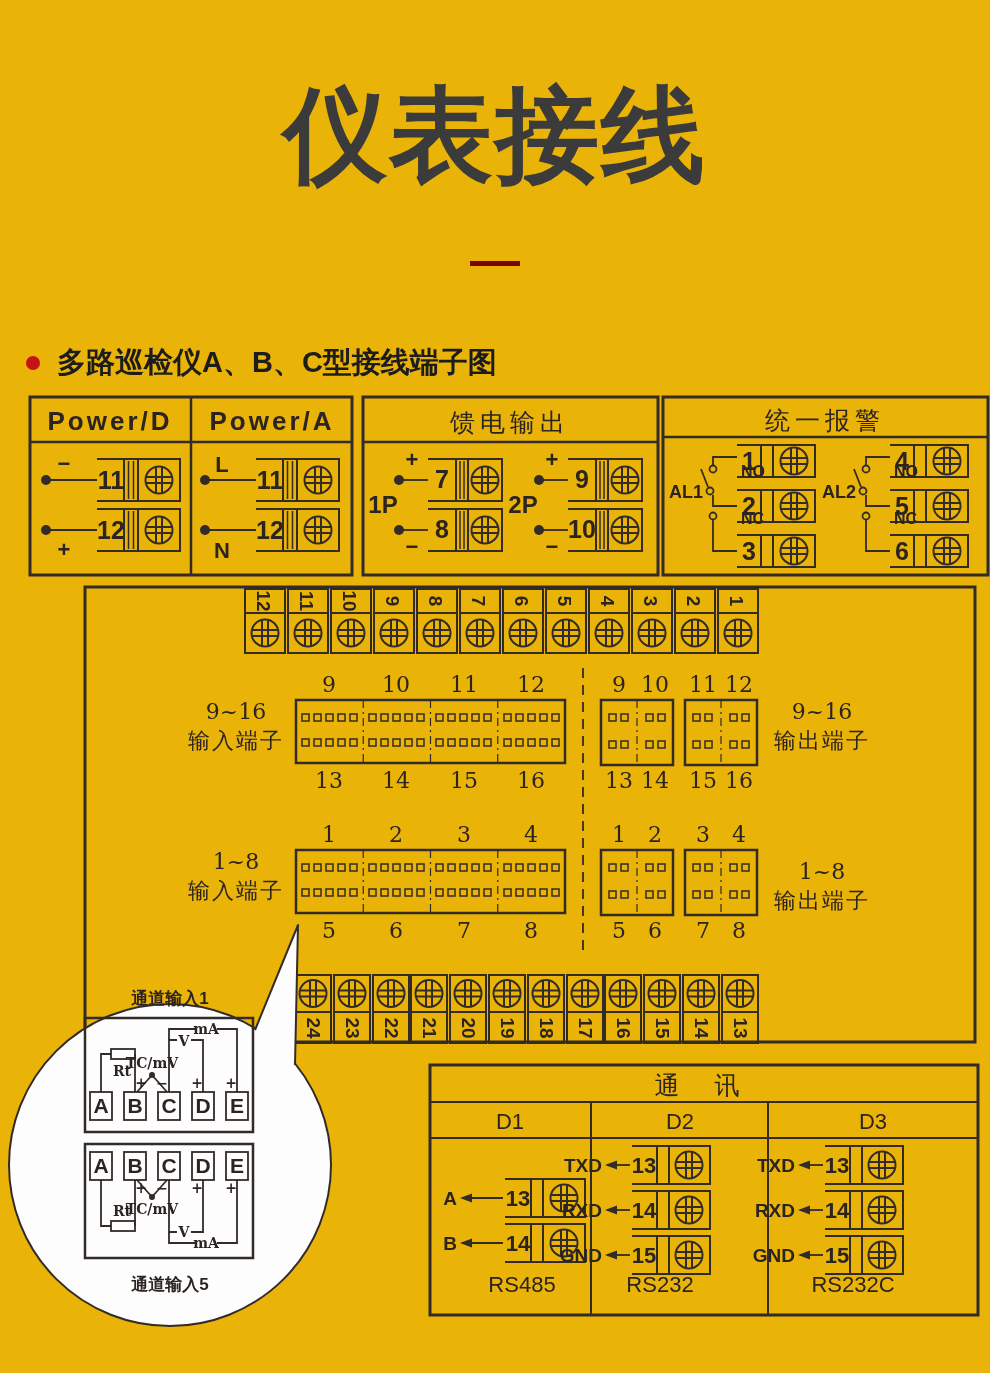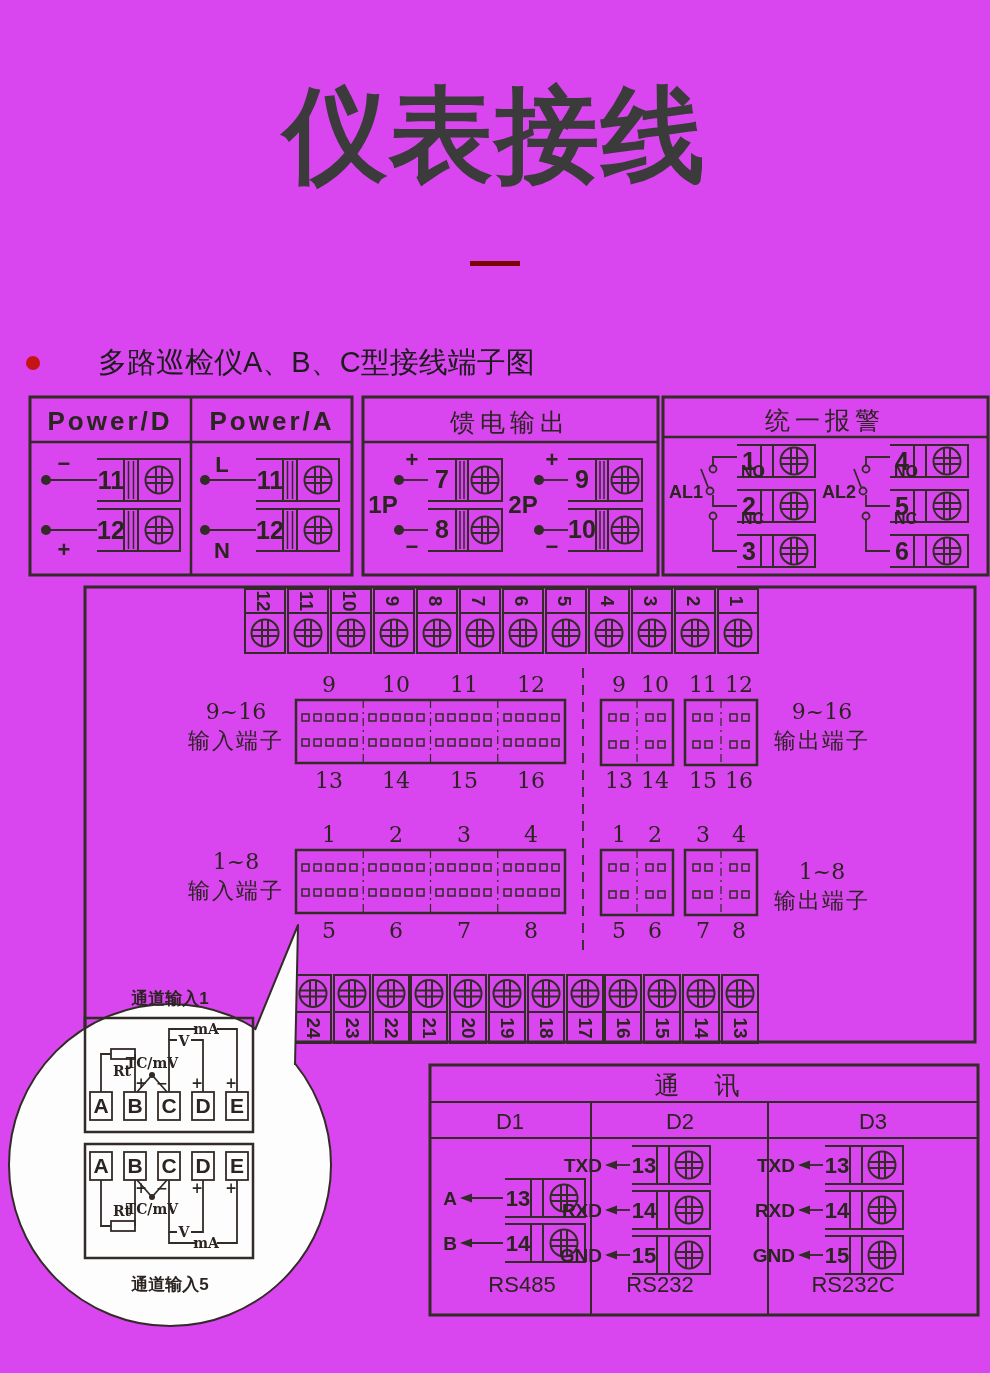--- a/index.html
+++ b/index.html
@@ -1,22 +1,22 @@
 <!DOCTYPE html>
 <html><head>
 <meta charset="utf-8">
 <style>
   html,body{margin:0;padding:0;background:#fdfdfd;}
-  #page{position:relative;width:990px;height:1373px;background:#d946ef;overflow:hidden;
+  #page{position:relative;width:990px;height:1373px;background:#eab308;overflow:hidden;
         font-family:"Liberation Sans",sans-serif;}
   #main-title{position:absolute;left:0;top:78px;width:990px;text-align:center;
       font-size:104px;font-weight:900;color:#3b3b3b;letter-spacing:2px;line-height:1.1;}
   #red-divider{position:absolute;left:470px;top:261px;width:50px;height:5px;background:#7a0505;}
   #bullet-dot{position:absolute;left:26px;top:356px;width:14px;height:14px;border-radius:50%;background:#c41414;}
-  #bullet-text{position:absolute;left:57px;top:343px;font-size:29px;font-weight:400;color:#1c1c1c;margin-left:41px;}
+  #bullet-text{position:absolute;left:57px;top:343px;font-size:29px;font-weight:700;color:#1c1c1c;}
   svg{position:absolute;left:0;top:0;}
   .st{stroke:#332b27;fill:none;}
   .w3{stroke-width:3;} .w25{stroke-width:2.5;} .w2{stroke-width:2;} .w18{stroke-width:1.8;} .w15{stroke-width:1.5;}
   .dashmid{stroke:#332b27;stroke-width:1.8;stroke-dasharray:10 7;fill:none;}
   .dashdot{stroke:#332b27;stroke-width:1.2;stroke-dasharray:8 4 2 4;fill:none;}
   .wh{fill:#fdfdfd;}
   .dot{fill:#332b27;stroke:none;}
   text{fill:#2b2421;}
   .num{font-size:25px;font-weight:bold;text-anchor:middle;font-family:"Liberation Sans",sans-serif;}
   .snum{font-size:19px;font-weight:bold;text-anchor:middle;font-family:"Liberation Sans",sans-serif;}

